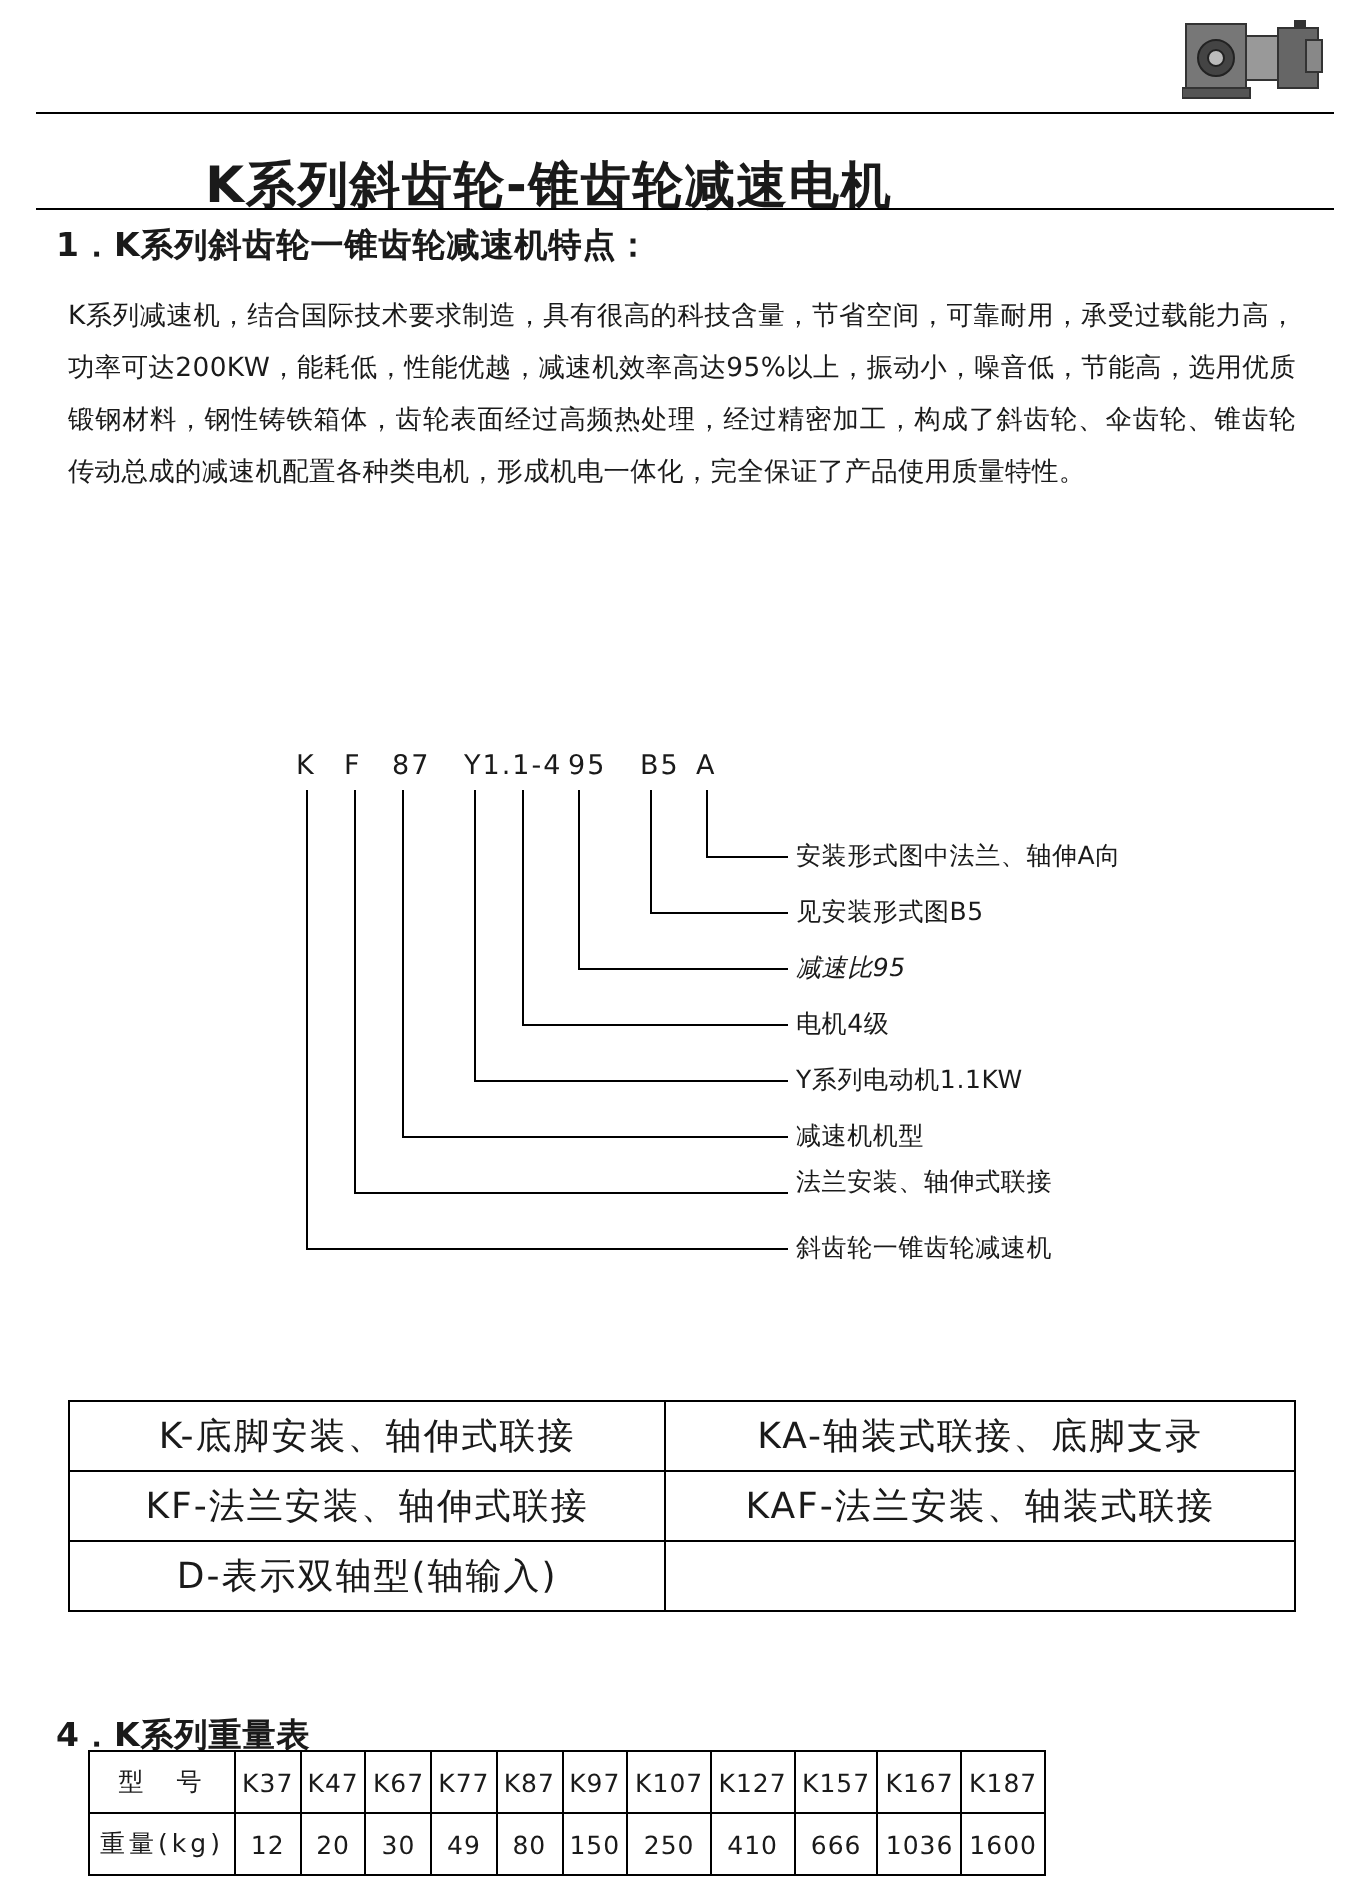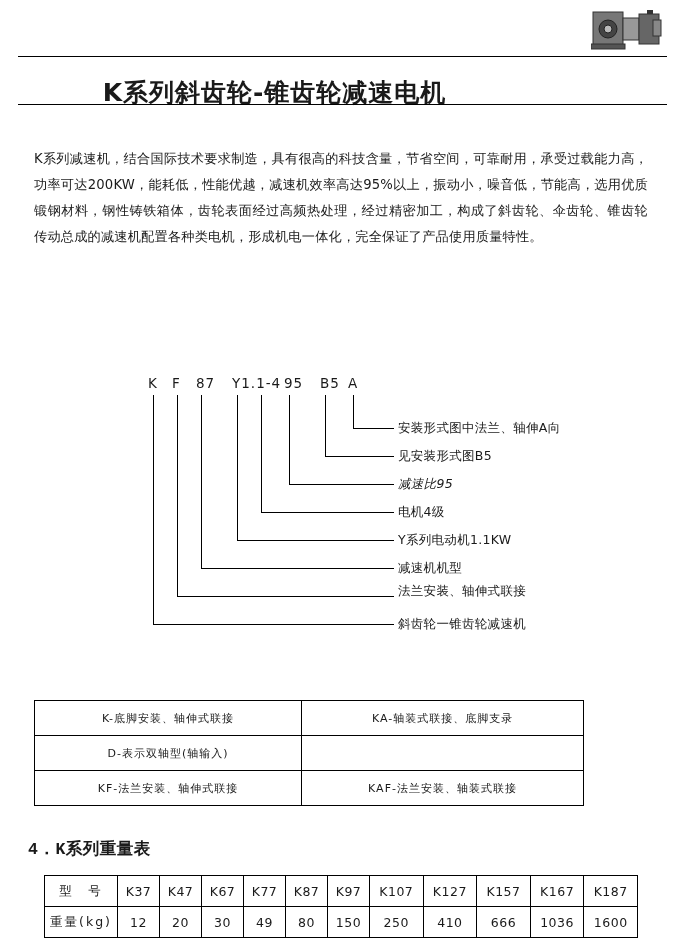--- a/index.html
+++ b/index.html
@@ -120,40 +120,40 @@
     white-space: nowrap;
     letter-spacing: 0.3px;
   }
 
   
   .s3-head { position: absolute; top: 660px; left: 28px; }
   .tbl-conn {
     position: absolute;
     top: 700px;
     left: 34px;
-    width: 550px;
+    width: 614px;
     border-collapse: collapse;
-    font-size: 11px;
+    font-size: 18px;
     border-radius: 16px;
   }
   .tbl-conn td {
     border: 1px solid #000;
     height: 34px;
     text-align: center;
     letter-spacing: 1px;
     padding: 0 4px;
   }
 
   
-  .s4-head { position: absolute; top: 838px; left: 28px; font-family: Liberation Mono, monospace; }
+  .s4-head { position: absolute; top: 857px; left: 28px; }
   .tbl-weight {
     position: absolute;
     top: 875px;
     left: 44px;
-    width: 594px;
+    width: 479px;
     border-collapse: collapse;
     font-size: 12.5px;
   }
   .tbl-weight td {
     border: 1px solid #000;
     height: 30px;
     text-align: center;
     padding: 0 2px;
     letter-spacing: 0.5px;
   }
@@ -175,20 +175,21 @@
       <rect x="56" y="2" width="6" height="4" fill="#333"></rect>
       <rect x="62" y="12" width="8" height="16" fill="#888" stroke="#333"></rect>
     </svg>
   </div>
 
   <div class="top-rule"></div>
 
   <div class="doc-title">K系列斜齿轮-锥齿轮减速电机</div>
   <div class="title-rule"></div>
 
+  <div class="sec-head s1-head">1．K系列斜齿轮一锥齿轮减速机特点：</div>
   <div class="s1-body">K系列减速机，结合国际技术要求制造，具有很高的科技含量，节省空间，可靠耐用，承受过载能力高，功率可达200KW，能耗低，性能优越，减速机效率高达95%以上，振动小，噪音低，节能高，选用优质锻钢材料，钢性铸铁箱体，齿轮表面经过高频热处理，经过精密加工，构成了斜齿轮、伞齿轮、锥齿轮传动总成的减速机配置各种类电机，形成机电一体化，完全保证了产品使用质量特性。</div>
 
 
   <div class="code-wrap">
     <div class="code-row">
       <span class="cd-k">K</span>
       <span class="cd-f">F</span>
       <span class="cd-87">87</span>
       <span class="cd-y">Y1.1-4</span>
       <span class="cd-95">95</span>
@@ -215,26 +216,26 @@
     <div class="lab" style="left:258px; top:241px;">斜齿轮一锥齿轮减速机</div>
   </div>
 
   <table class="tbl-conn">
     <tbody>
       <tr>
         <td>K-底脚安装、轴伸式联接</td>
         <td>KA-轴装式联接、底脚支录</td>
       </tr>
       <tr>
+        <td>KF-法兰安装、轴伸式联接</td>
+        <td>KAF-法兰安装、轴装式联接</td>
+      </tr>
+      <tr>
         <td>D-表示双轴型(轴输入)</td>
         <td></td>
-      </tr>
-      <tr>
-        <td>KF-法兰安装、轴伸式联接</td>
-        <td>KAF-法兰安装、轴装式联接</td>
       </tr>
     </tbody>
   </table>
 
   <div class="sec-head s4-head">4．K系列重量表</div>
   <table class="tbl-weight">
     <tbody>
       <tr>
         <td class="first">型　号</td>
         <td>K37</td>

